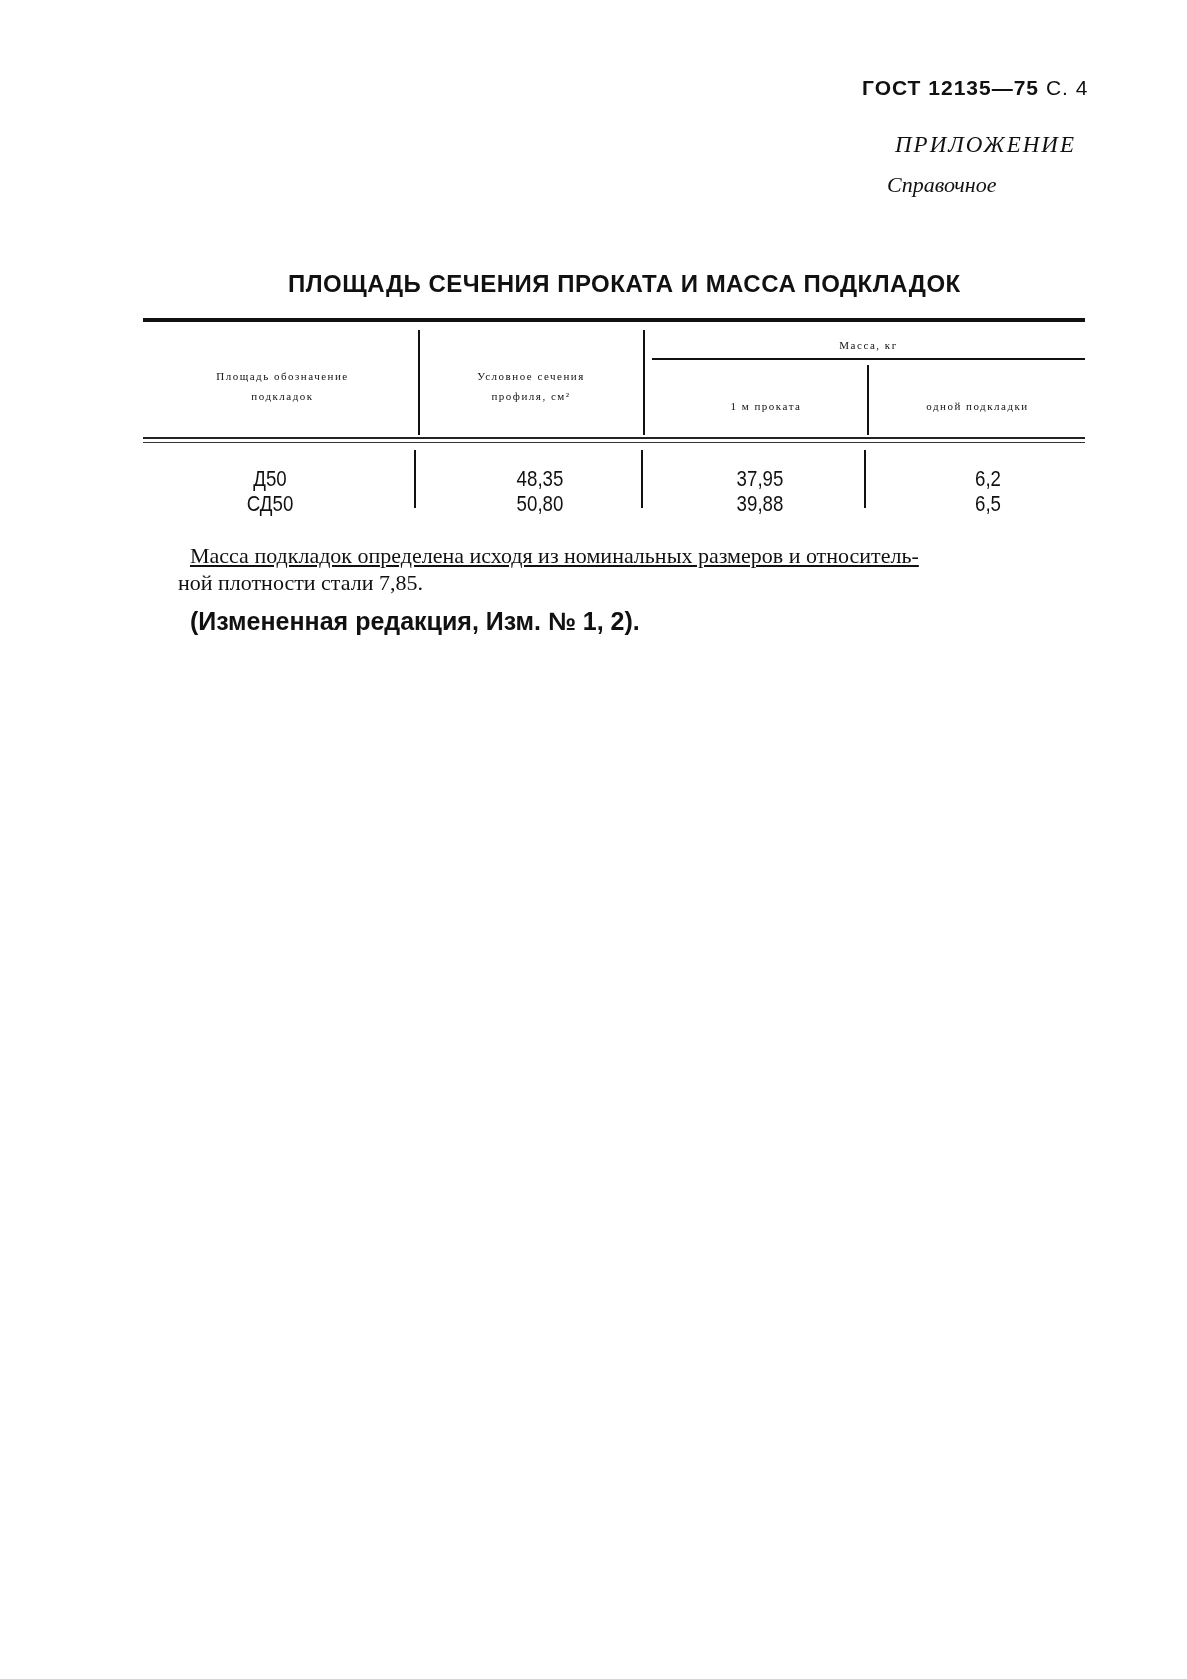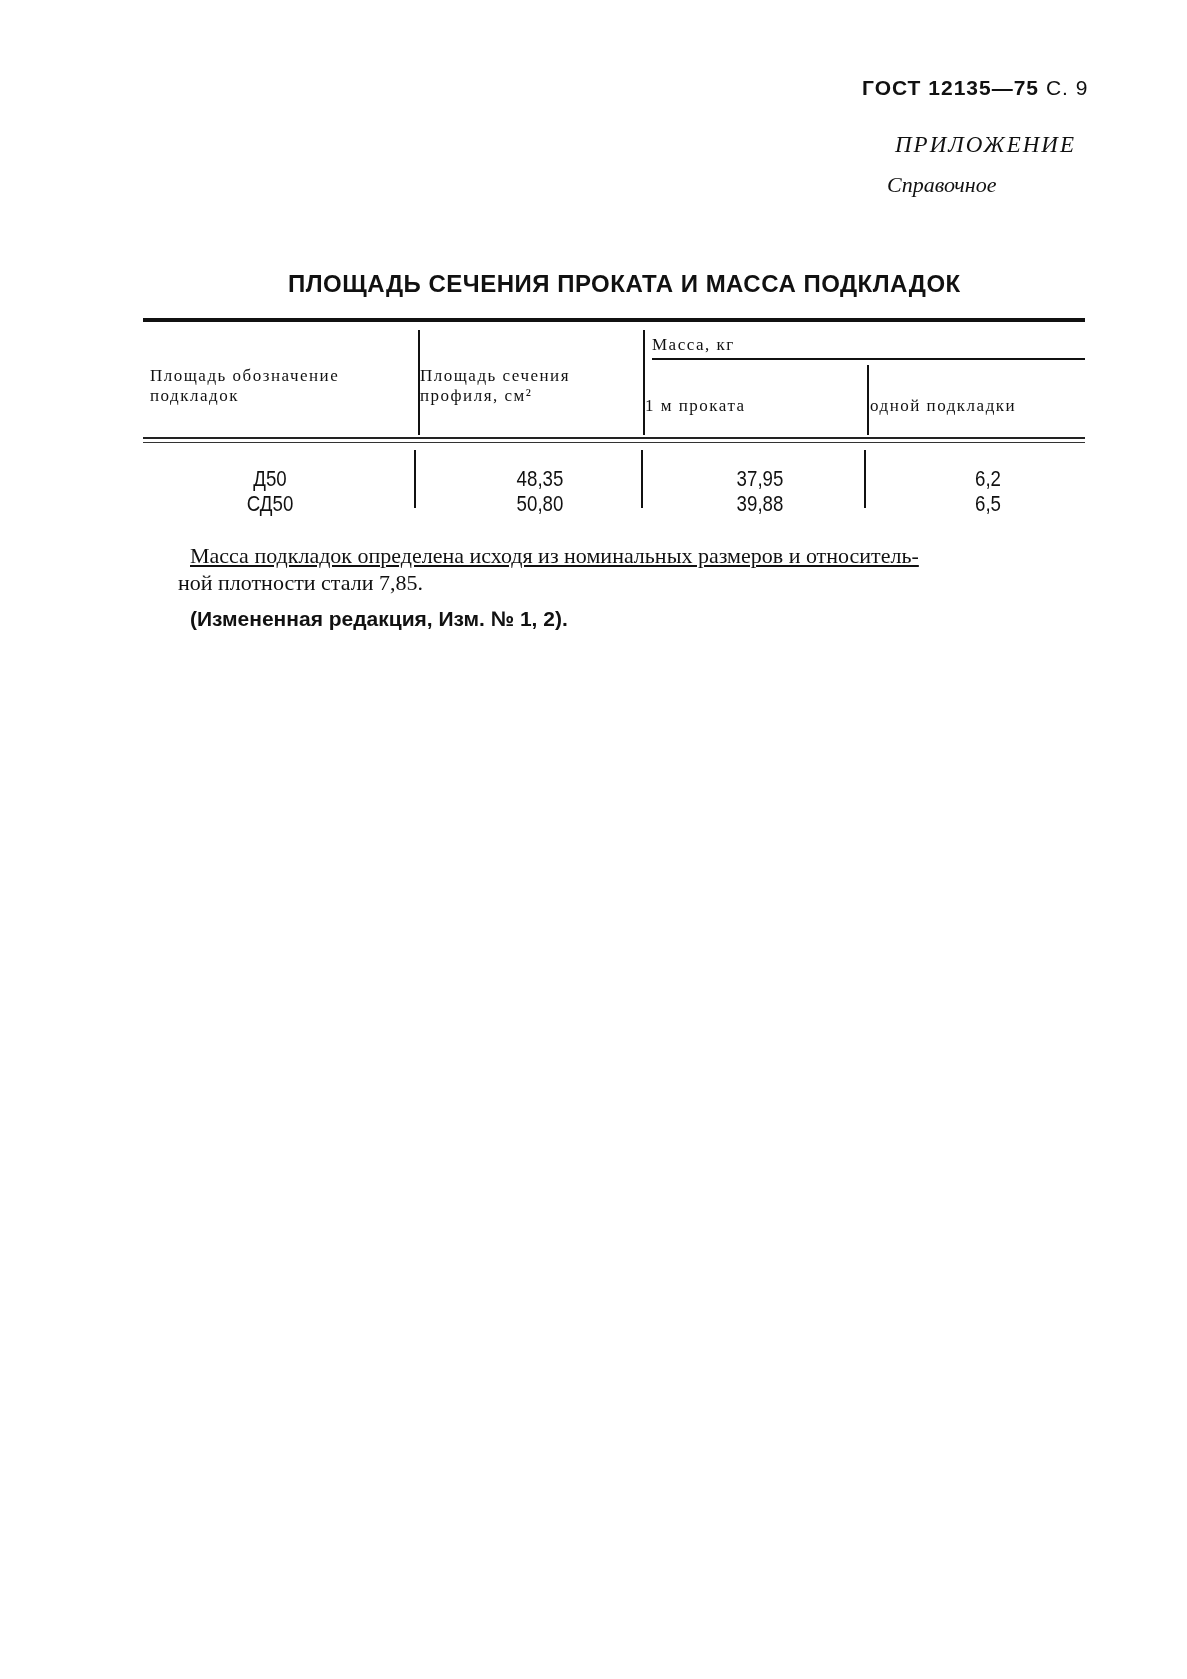--- a/index.html
+++ b/index.html
@@ -8,32 +8,32 @@
   .std-ref { left: 862px; top: 76px; font-family: "Liberation Sans", sans-serif; font-weight: bold; font-size: 21px; letter-spacing: 1px; white-space: nowrap; }
   .std-ref .pg { font-weight: normal; }
   .appendix { left: 895px; top: 132px; font-style: italic; font-size: 23px; letter-spacing: 2px; }
   .appendix-type { left: 887px; top: 172px; font-style: italic; font-size: 22px; }
   .title { left: 288px; top: 270px; font-family: "Liberation Sans", sans-serif; font-weight: bold; font-size: 24px; letter-spacing: 0.5px; white-space: nowrap; }
   .rule-top { left: 143px; top: 318px; width: 942px; height: 4px; background: #111; }
   .rule-sub { left: 652px; top: 358px; width: 433px; height: 2px; background: #111; }
   .rule-mid1 { left: 143px; top: 437px; width: 942px; height: 2px; background: #222; }
   .rule-mid2 { left: 143px; top: 442px; width: 942px; height: 1px; background: #333; }
   .vline { width: 2px; background: #111; }
-  .hdr { font-size: 17px; letter-spacing: 1.5px; line-height: 20px; }
+  .hdr { font-size: 11px; text-align: center; letter-spacing: 1.5px; line-height: 20px; }
   .cell { font-family: "Liberation Sans", sans-serif; font-size: 22px; text-align: center; line-height: 25px; transform: scaleX(0.85); }
   .note { left: 190px; top: 541px; width: 900px; font-size: 22px; line-height: 29px; text-decoration: underline; }
   .note2 { left: 178px; top: 570px; font-size: 22px; }
-  .amend { left: 190px; top: 607px; font-family: "Liberation Sans", sans-serif; font-weight: bold; font-size: 21px; }
+  .amend { left: 190px; top: 607px; font-family: "Liberation Sans", sans-serif; font-weight: bold; font-size: 25px; }
 </style>
 </head>
 <body>
 
 <div class="abs std-ref">
   <span>ГОСТ 12135—75</span>
-  <span class="pg">С. 9</span>
+  <span class="pg">С. 4</span>
 </div>
 <div class="abs appendix">ПРИЛОЖЕНИЕ</div>
 <div class="abs appendix-type">Справочное</div>
 
 <div class="abs title">ПЛОЩАДЬ СЕЧЕНИЯ ПРОКАТА И МАССА ПОДКЛАДОК</div>
 
 <div>
   <div class="abs rule-top"></div>
   <div class="abs rule-sub"></div>
   <div class="abs rule-mid1"></div>
@@ -41,21 +41,21 @@
 
   <div class="abs vline" style="left:418px;top:330px;height:105px;"></div>
   <div class="abs vline" style="left:643px;top:330px;height:105px;"></div>
   <div class="abs vline" style="left:867px;top:365px;height:70px;"></div>
 
   <div class="abs hdr" style="left:150px;top:366px;width:265px;">
     <div>Площадь обозначение</div>
     <div>подкладок</div>
   </div>
   <div class="abs hdr" style="left:420px;top:366px;width:222px;">
-    <div>Площадь сечения</div>
+    <div>Условное сечения</div>
     <div>профиля, см²</div>
   </div>
   <div class="abs hdr" style="left:652px;top:335px;width:433px;">Масса, кг</div>
   <div class="abs hdr" style="left:645px;top:396px;width:242px;">1 м проката</div>
   <div class="abs hdr" style="left:870px;top:396px;width:215px;">одной подкладки</div>
 
   <div class="abs vline" style="left:414px;top:450px;height:58px;"></div>
   <div class="abs vline" style="left:641px;top:450px;height:58px;"></div>
   <div class="abs vline" style="left:864px;top:450px;height:58px;"></div>
 

